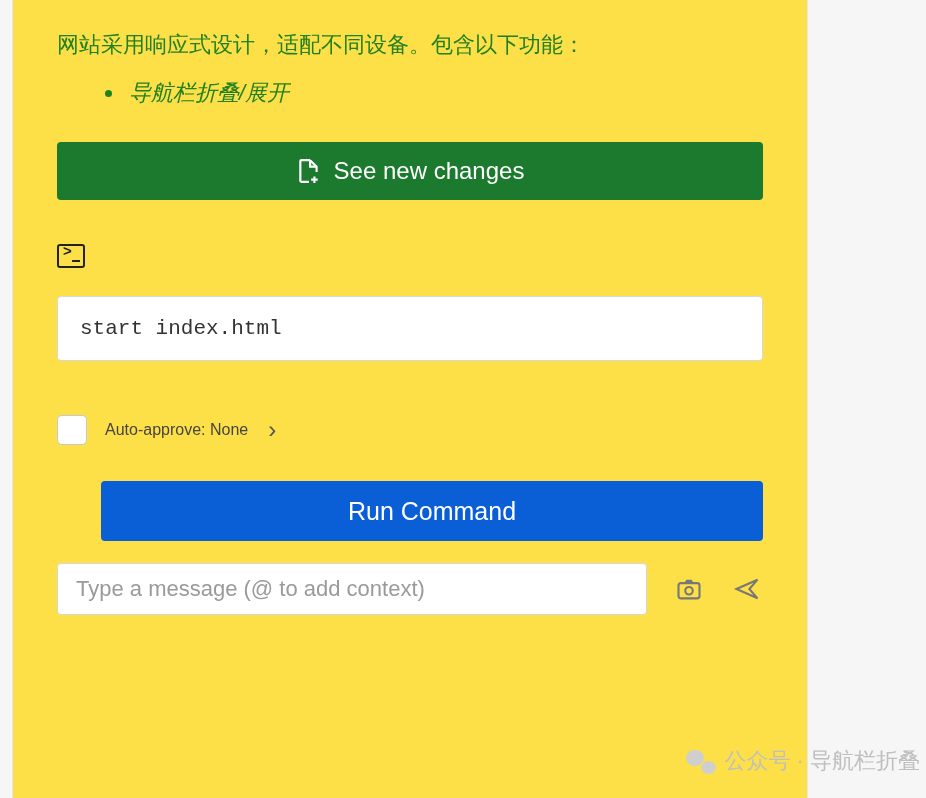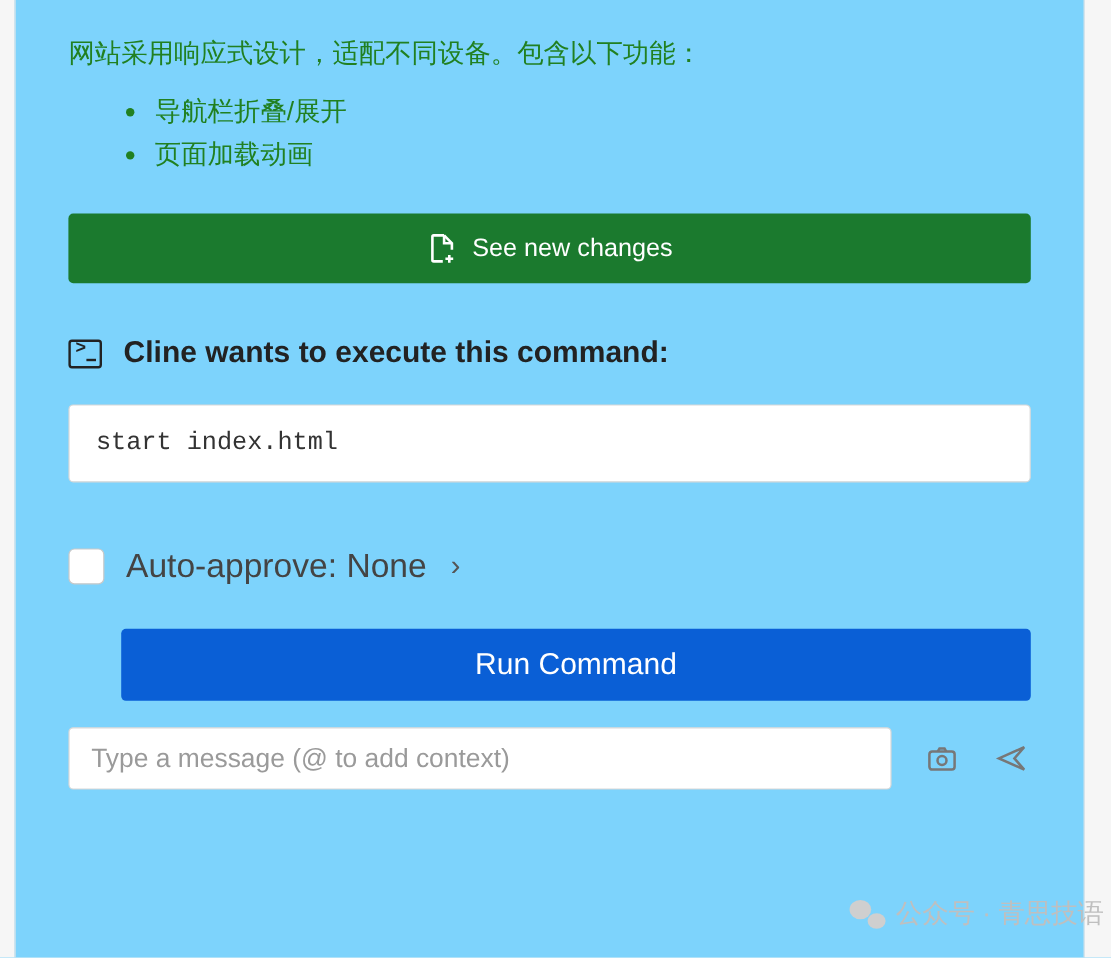--- a/index.html
+++ b/index.html
@@ -4,22 +4,22 @@
 <style>
   * { box-sizing: border-box; margin: 0; padding: 0; }
   html, body { width: 926px; height: 798px; overflow: hidden; }
   body {
     font-family: "Segoe UI", -apple-system, sans-serif;
     background: #f6f6f6;
     color: #333;
     position: relative;
   }
   .panel {
-    background: #7dd3fc;
-    width: 892px;
+    background: #fde047;
+    width: 796px;
     margin-left: 12px;
     border-left: 1px solid #e6e6e6;
     border-right: 1px solid #e6e6e6;
     min-height: 798px;
     padding: 0;
     position: relative;
   }
   .content {
     padding: 0 44px 0 44px;
   }
@@ -27,20 +27,21 @@
     color: #218021;
     font-size: 22px;
     line-height: 1.55;
     padding-top: 28px;
   }
   .response-text p { margin: 0 0 4px 0; }
   .response-text ul {
     list-style: none;
     padding-left: 48px;
     margin: 14px 0 18px 0;
+    font-style: italic;
   }
   .response-text li {
     position: relative;
     padding-left: 24px;
     margin: 2px 0;
   }
   .response-text li::before {
     content: "";
     position: absolute;
     left: 0; top: 14px;
@@ -52,21 +53,21 @@
     display: flex;
     align-items: center;
     justify-content: center;
     gap: 12px;
     width: 100%;
     height: 58px;
     background: #1b7a2e;
     color: #fff;
     border: none;
     border-radius: 4px;
-    font-size: 21px;
+    font-size: 24px;
     margin-top: 32px;
     cursor: pointer;
   }
   .see-changes-btn svg { width: 26px; height: 28px; }
   .cmd-section {
     margin-top: 44px;
   }
   .cmd-header {
     display: flex;
     align-items: center;
@@ -114,21 +115,21 @@
     margin-top: 54px;
   }
   .auto-approve .checkbox {
     width: 30px; height: 30px;
     border: 1.5px solid #c9c9c9;
     border-radius: 5px;
     background: #fff;
     cursor: pointer;
   }
   .auto-approve-label {
-    font-size: 28px;
+    font-size: 16px;
     color: #444;
   }
   .auto-approve .chevron {
     font-size: 24px;
     color: #555;
     margin-left: 2px;
   }
   .action-row {
     display: flex;
     gap: 28px;
@@ -202,38 +203,36 @@
 </head>
 <body>
 
 <div class="panel">
   <div class="content">
 
     <div class="response-text">
       <p>网站采用响应式设计，适配不同设备。包含以下功能：</p>
       <ul>
         <li>导航栏折叠/展开</li>
-        <li>页面加载动画</li>
       </ul>
     </div>
 
     <button class="see-changes-btn">
       <svg viewBox="0 0 24 24" fill="none" stroke="white" stroke-width="2">
         <path d="M13 2H5a1 1 0 0 0-1 1v18a1 1 0 0 0 1 1h7"></path>
         <path d="M13 2l6 6v5"></path>
         <path d="M13 2v6h6"></path>
         <path d="M17 17v6M14 20h6"></path>
       </svg>
       <span>See new changes</span>
     </button>
 
     <div class="cmd-section">
       <div class="cmd-header">
         <div class="terminal-icon"></div>
-        <div class="cmd-title">Cline wants to execute this command:</div>
       </div>
       <div class="cmd-box">
         <span>start index.html</span>
       </div>
     </div>
 
     <div class="auto-approve">
       <div class="checkbox"></div>
       <span class="auto-approve-label">
         <span>Auto-approve:</span>
@@ -263,14 +262,14 @@
     </div>
 
   </div>
 </div>
 
 <div class="watermark">
   <div class="wechat-icon">
     <span class="b1"></span>
       <span class="b2"></span>
   </div>
-  <span>公众号 · 青思技语</span>
+  <span>公众号 · 导航栏折叠</span>
 </div>
 
 </body></html>

